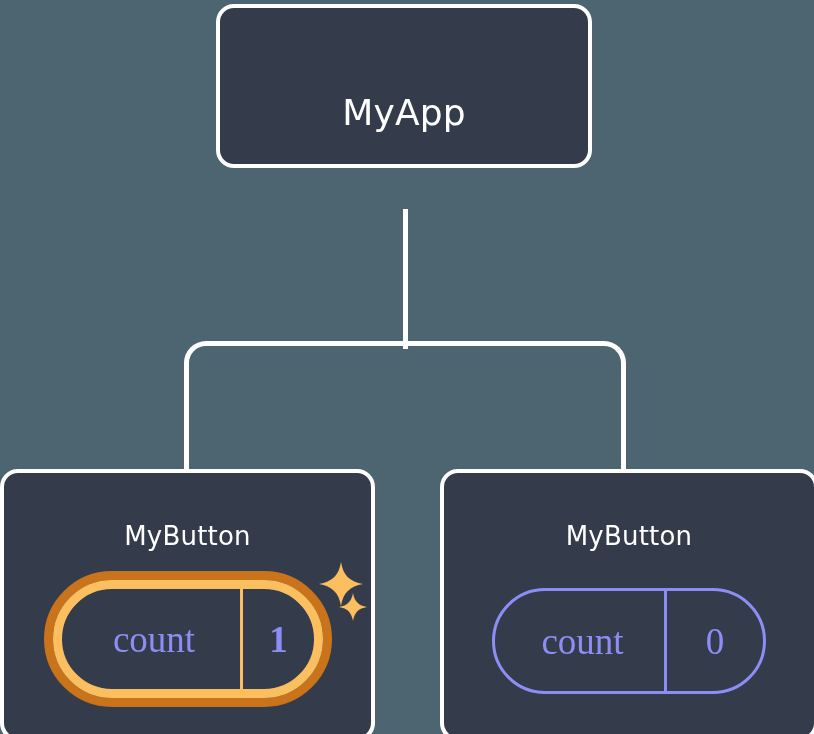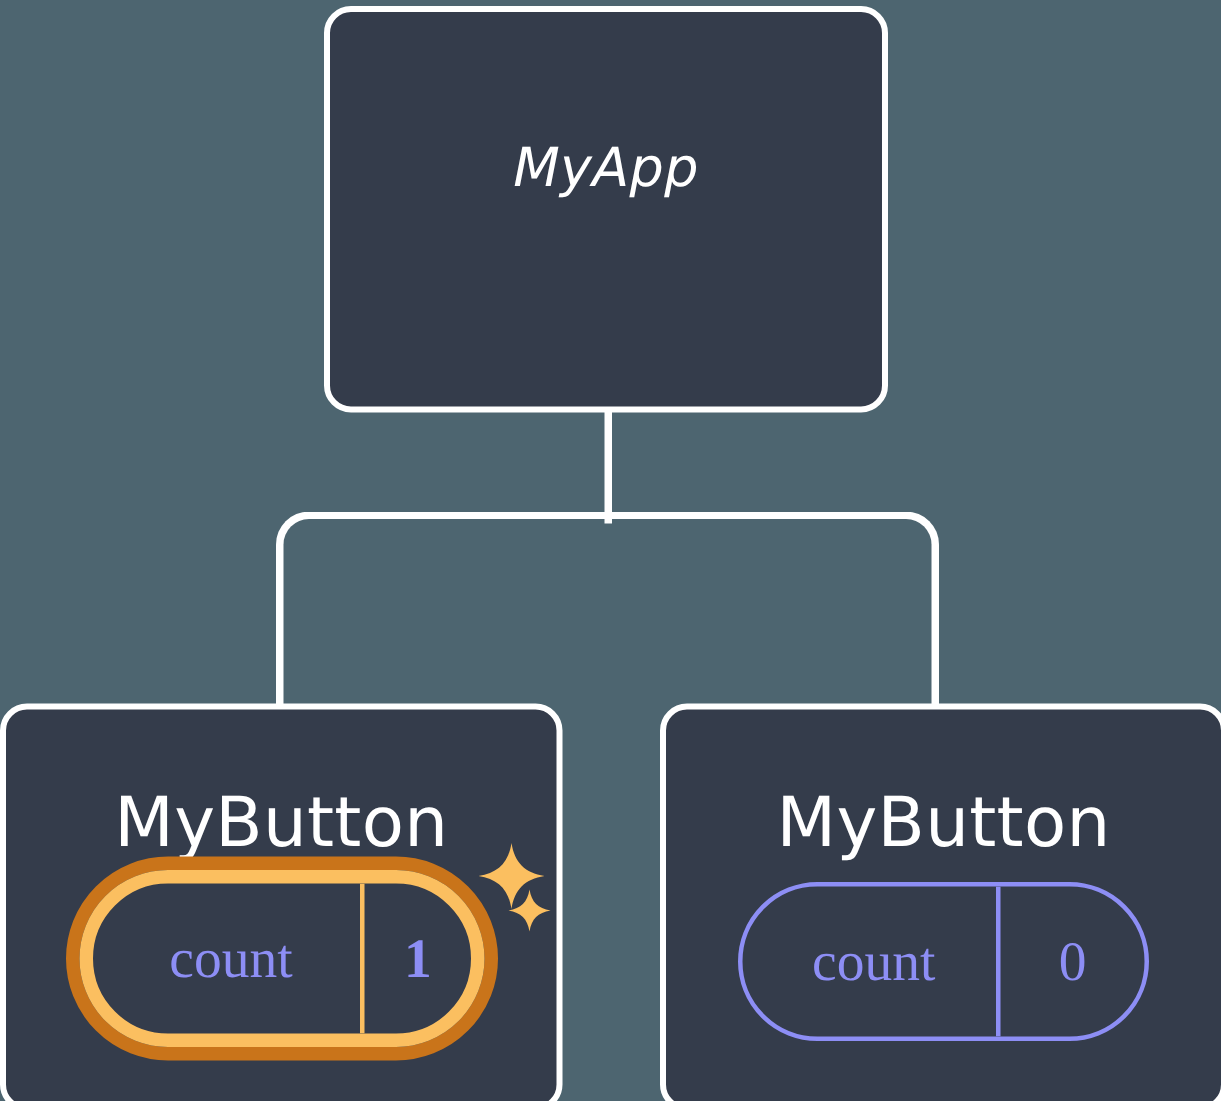--- a/index.html
+++ b/index.html
@@ -33,43 +33,42 @@
     font-family: "DejaVu Sans", sans-serif;
     font-weight: 400;
     letter-spacing: 0.2px;
     white-space: nowrap;
   }
 
   #node-root {
     left: 216px;
     top: 4px;
     width: 376px;
-    height: 271px;
-    font-style: italic;
+    height: 164px;
   }
   #node-root .node-title {
     top: 84px;
     font-size: 36px;
   }
 
   #node-child-left {
     left: 0px;
     top: 469px;
     width: 375px;
     height: 272px;
   }
   #node-child-right {
     left: 440px;
     top: 469px;
     width: 378px;
     height: 272px;
   }
   .node-child .node-title {
     top: 515px;
-    font-size: 46px;
+    font-size: 26px;
   }
   #node-child-left .node-title { top: 48px; }
   #node-child-right .node-title { top: 48px; }
 
   
   .conn {
     position: absolute;
     background: transparent;
   }
   #conn-trunk {

